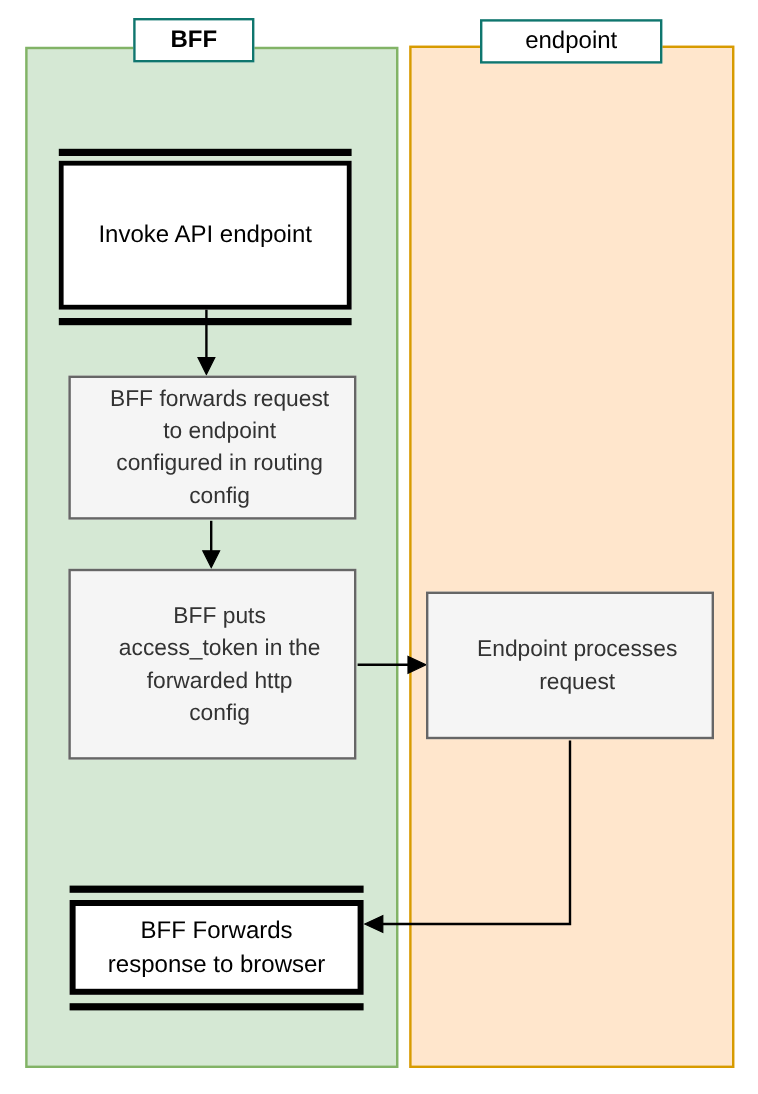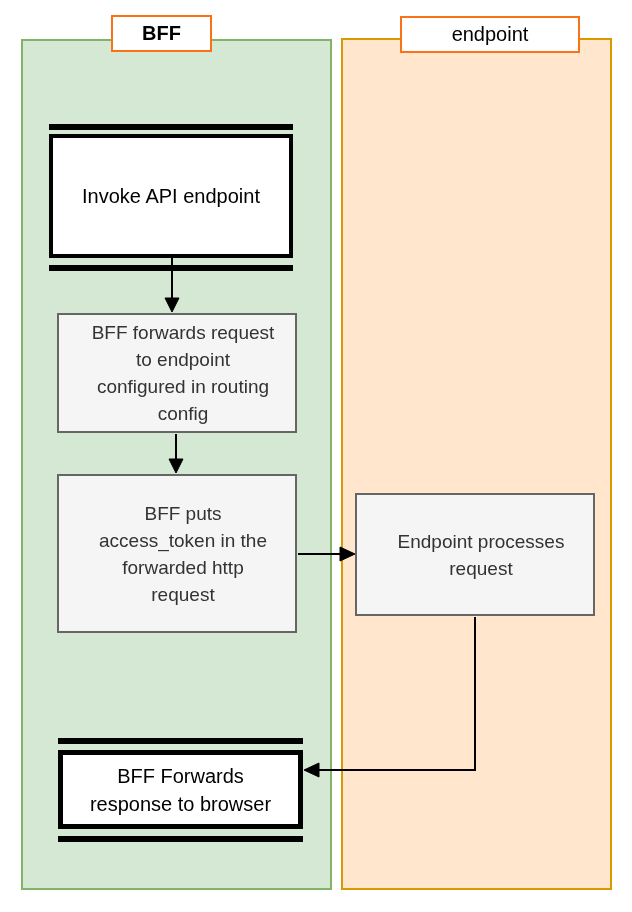--- a/index.html
+++ b/index.html
@@ -29,34 +29,34 @@
   #lane-endpoint {
     left: 341px; top: 38px; width: 271px; height: 852px;
     background: #ffe6cc;
     border: 2px solid #d79b00;
   }
   
   .lane-title {
     position: absolute;
     box-sizing: border-box;
     background: #ffffff;
-    border: 2px solid #f97316;
+    border: 2px solid #0f766e;
     display: flex;
     align-items: center;
     justify-content: center;
     font-size: 20px;
     color: #000000;
     z-index: 3;
   }
   #title-bff {
     left: 111px; top: 15px; width: 101px; height: 37px;
     font-weight: bold;
   }
   #title-endpoint {
-    left: 400px; top: 16px; width: 180px; height: 37px;
+    left: 400px; top: 16px; width: 152px; height: 37px;
   }
   
   svg.arrows {
     position: absolute;
     left: 0; top: 0;
     width: 632px; height: 912px;
     z-index: 1;
   }
   svg.arrows line, svg.arrows polyline {
     stroke: #000000;
@@ -171,21 +171,21 @@
     <span class="nlabel">BFF forwards request
 to endpoint
 configured in routing
 config</span>
   </div>
 
   <div class="process" id="node-token">
     <span class="nlabel">BFF puts
 access_token in the
 forwarded http
-request</span>
+config</span>
   </div>
 
   <div class="process" id="node-endpoint-processes">
     <span class="nlabel">Endpoint processes
 request</span>
   </div>
 
   <div class="terminal" id="node-respond">
     <div class="bar bar-top"></div>
     <div class="tbox">

